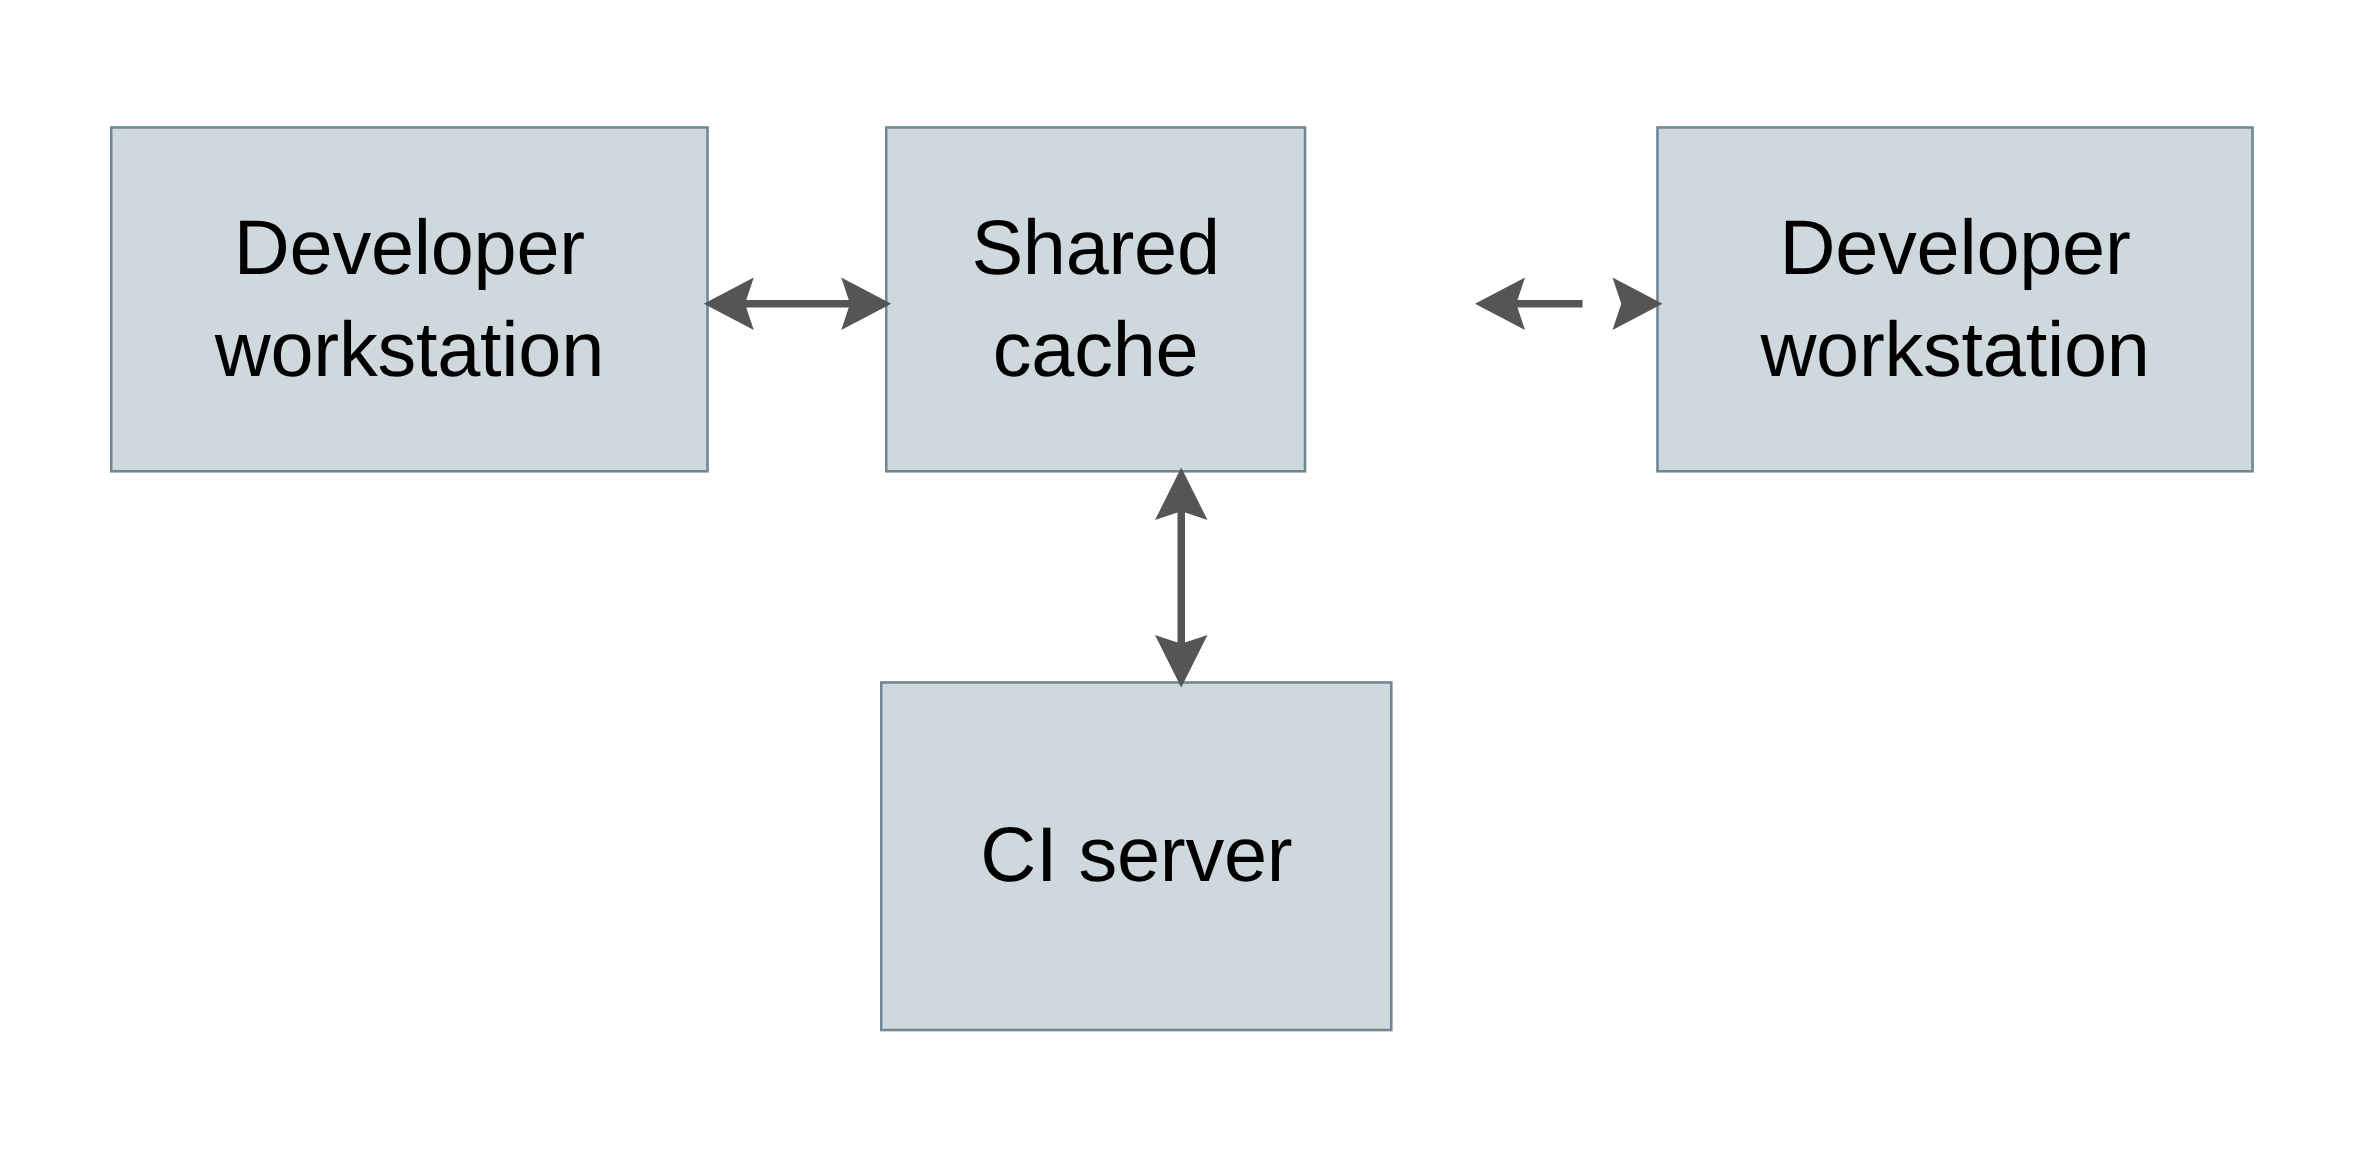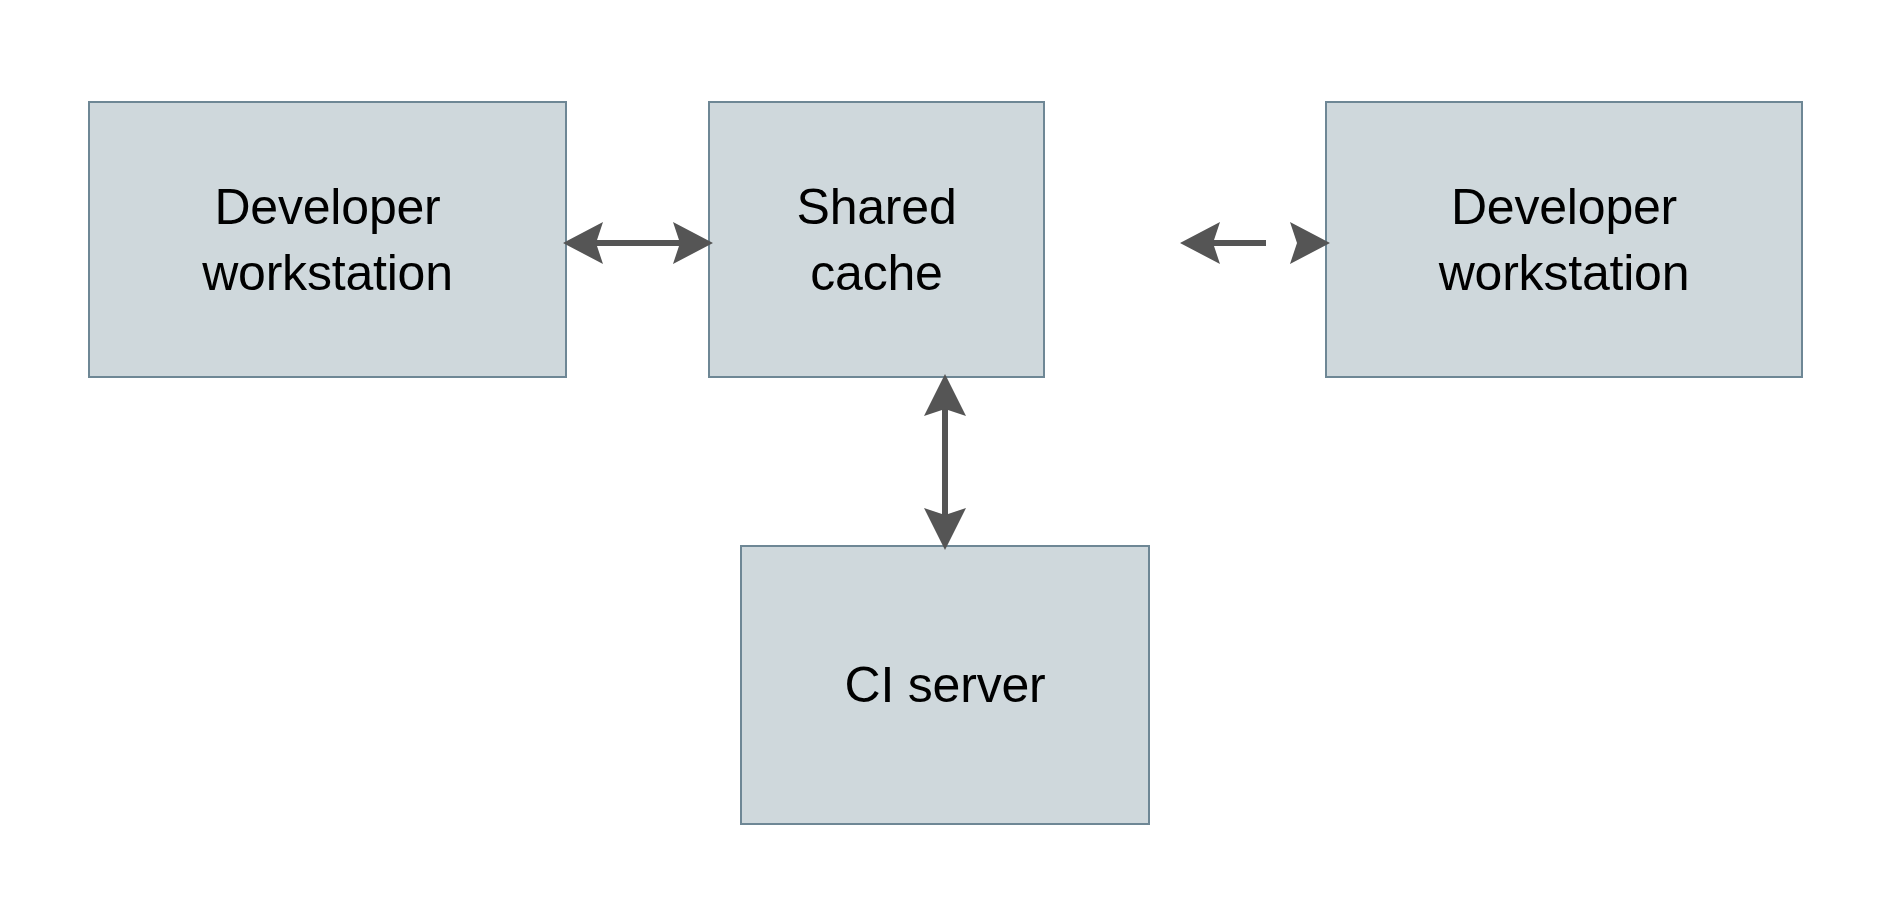--- a/index.html
+++ b/index.html
@@ -23,33 +23,33 @@
     box-sizing: border-box;
     background: #cfd8dc;
     border: 2px solid #6e8795;
     display: flex;
     align-items: center;
     justify-content: center;
     text-align: center;
   }
   .node-label {
     font-family: "Liberation Sans", sans-serif;
-    font-size: 50px;
+    font-size: 62px;
     line-height: 1.32;
     color: #000000;
     font-weight: 400;
     letter-spacing: -0.2px;
     white-space: pre-line;
     padding: 0 10px;
   }
   
   #node-dev-left   { left: 88px;  top: 101px; width: 479px; height: 277px; }
   #node-shared     { left: 708px; top: 101px; width: 337px; height: 277px; }
   #node-dev-right  { left: 1325px;top: 101px; width: 478px; height: 277px; }
-  #node-ci         { left: 740px; top: 545px; width: 410px; height: 280px; }
+  #node-ci         { left: 704px; top: 545px; width: 410px; height: 280px; }
 
   .edge {
     position: absolute;
     overflow: visible;
   }
   #edge-left   { left: 563px;  top: 205px; width: 150px; height: 76px; }
   #edge-right  { left: 1114px; top: 205px; width: 216px; height: 76px; }
   #edge-ci     { left: 907px;  top: 374px; width: 76px;  height: 176px; }
 </style>
 </head>

